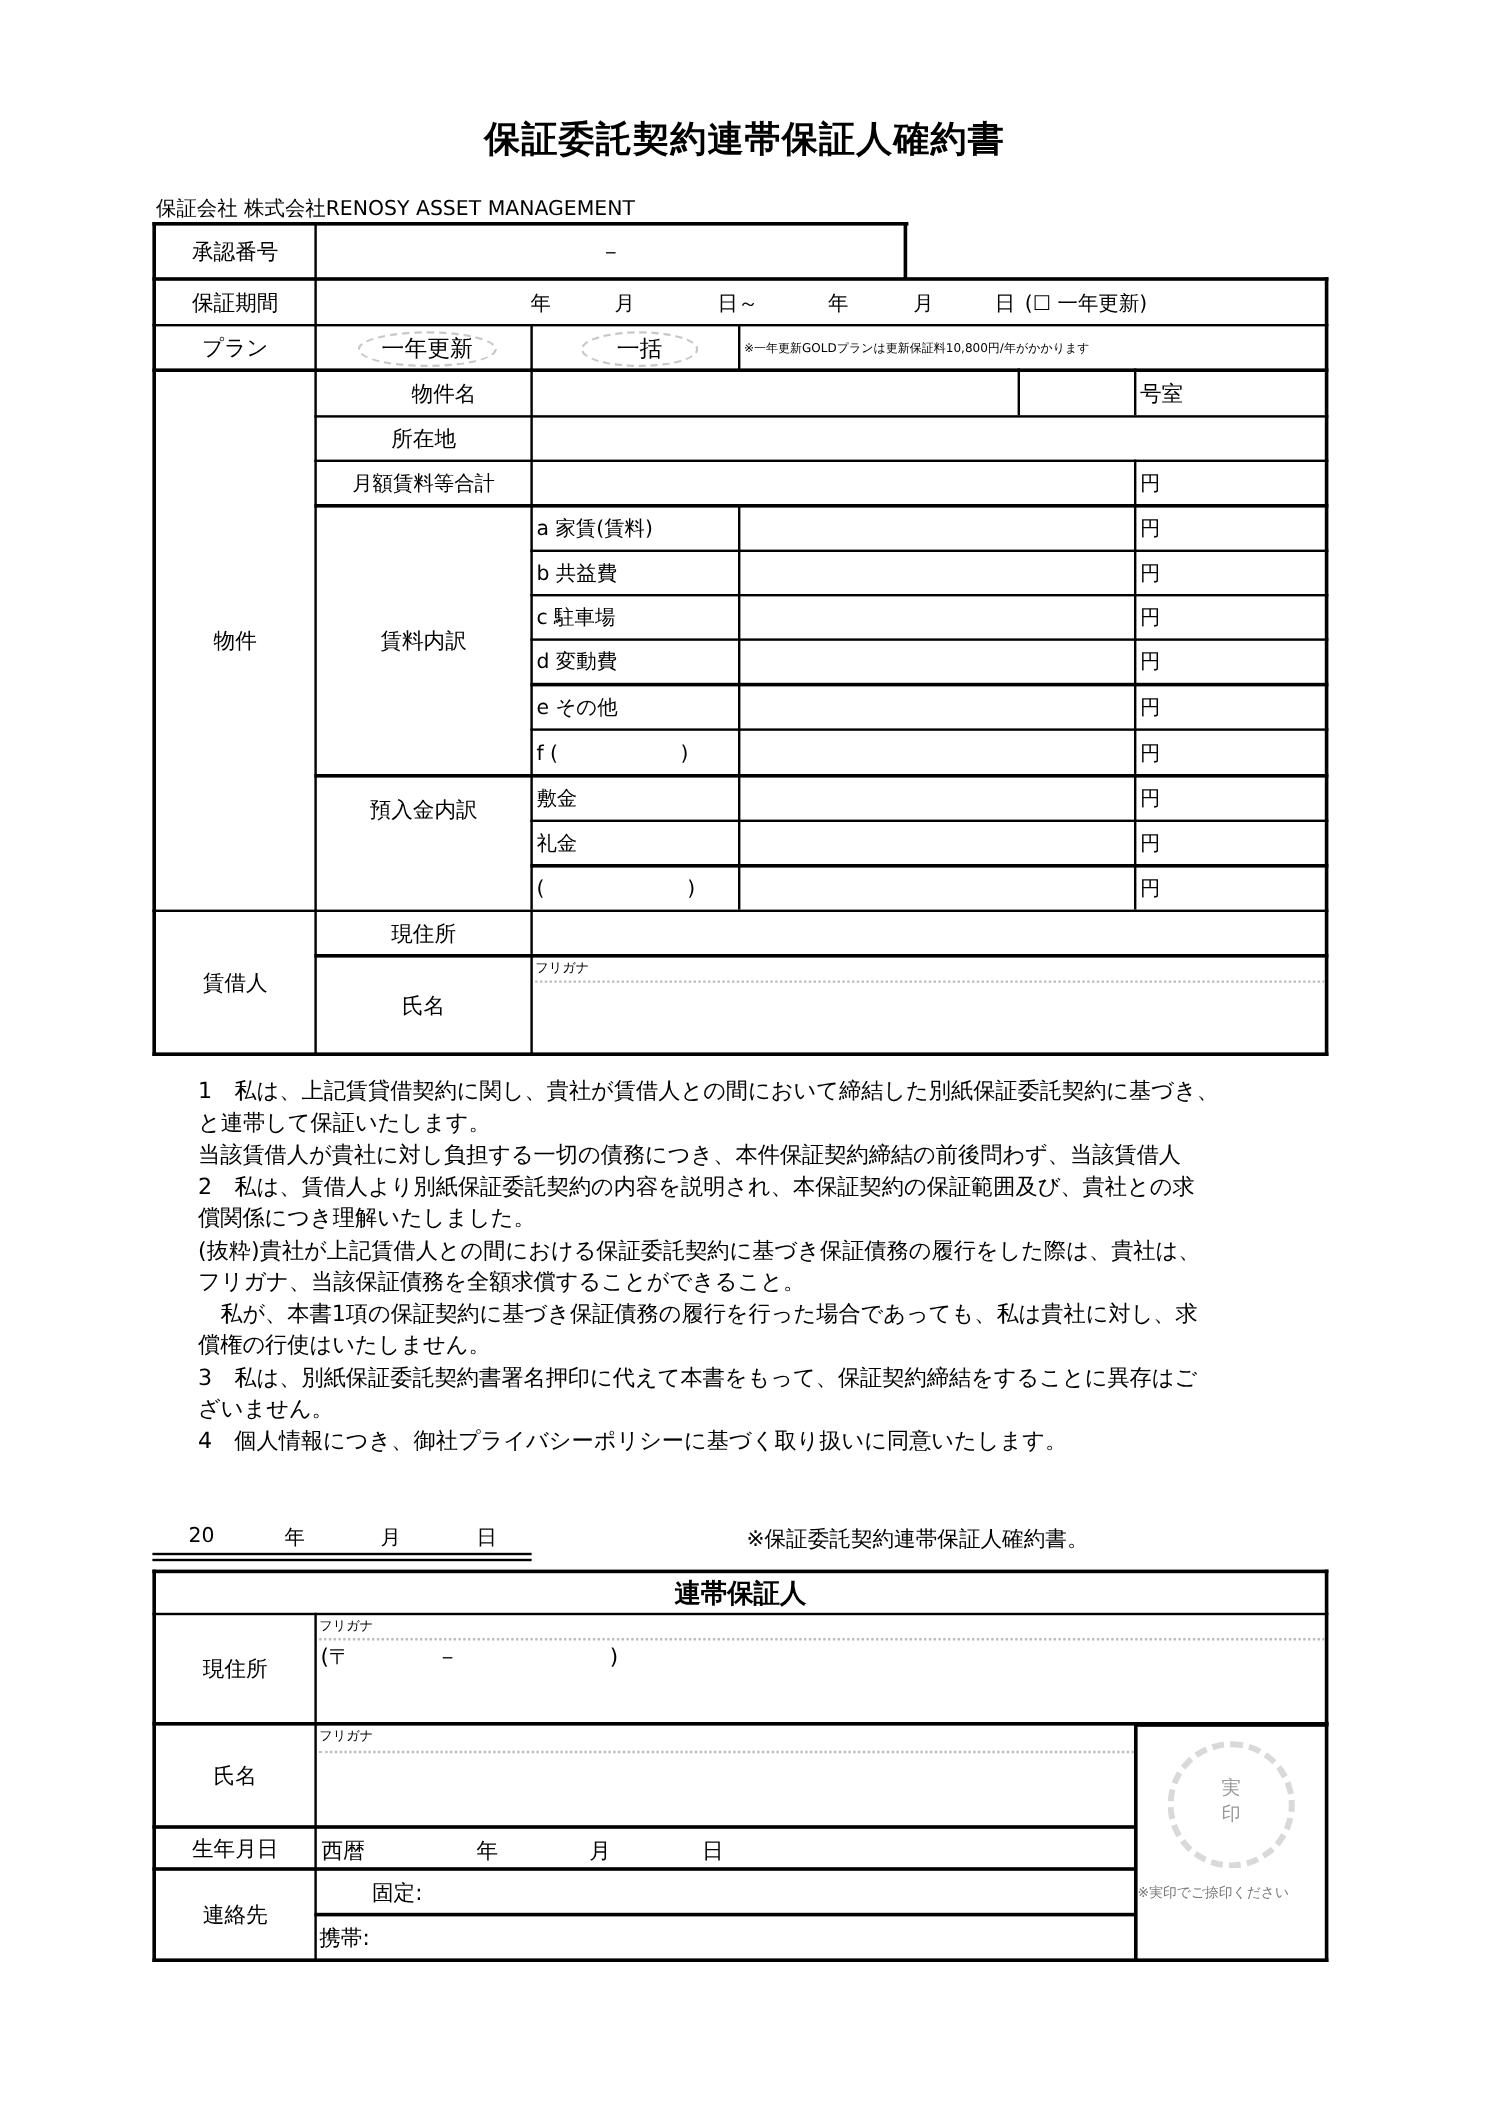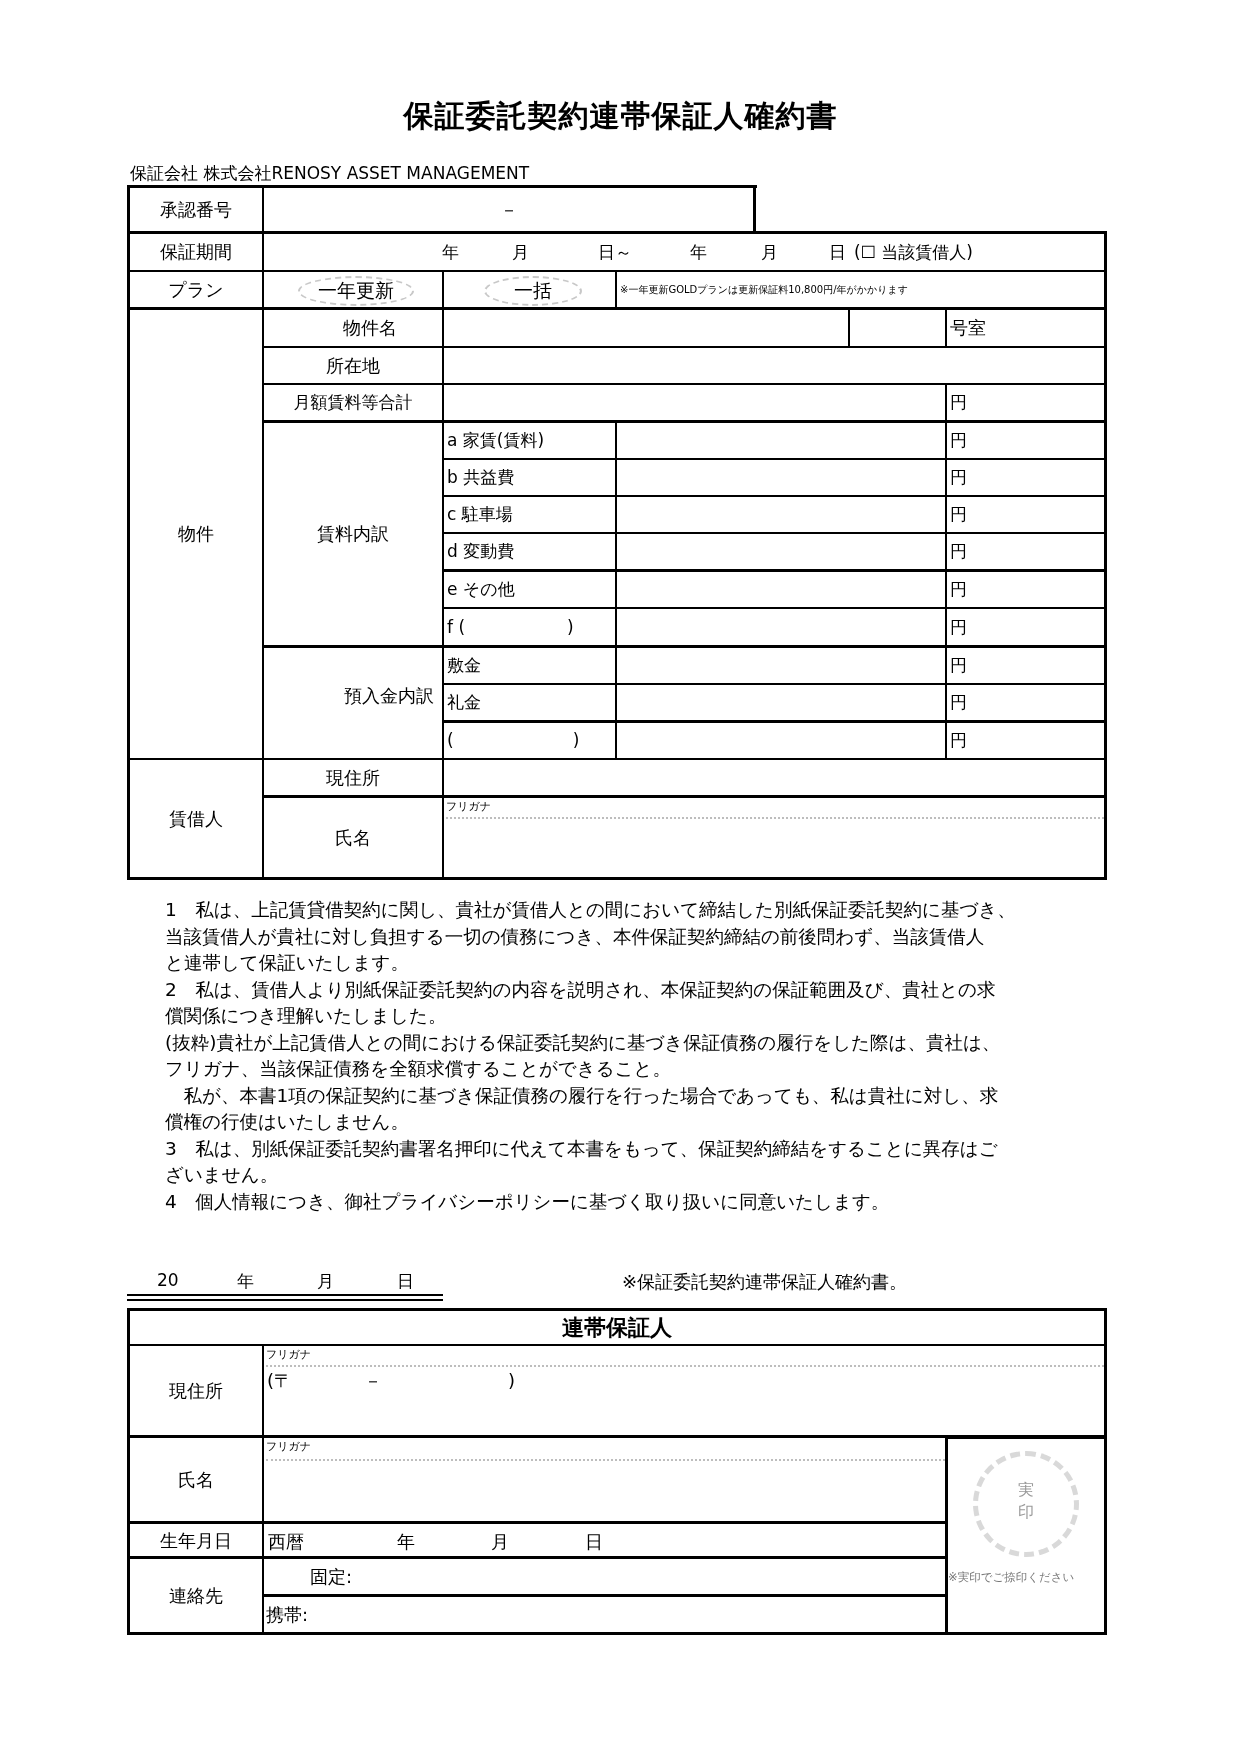--- a/index.html
+++ b/index.html
@@ -38,21 +38,21 @@
 <div class="lbl" style="left:264px;top:188px;width:490px;height:43px;">－</div>
 
 <div class="lbl" style="left:130px;top:234px;width:132px;height:36px;">保証期間</div>
 <div class="abs" style="left:264px;top:234px;width:840px;height:36px;">
   <span class="abs" style="left:178px;top:7px;font-size:17px;">年</span>
   <span class="abs" style="left:248px;top:7px;font-size:17px;">月</span>
   <span class="abs" style="left:334px;top:7px;font-size:17px;">日～</span>
   <span class="abs" style="left:426px;top:7px;font-size:17px;">年</span>
   <span class="abs" style="left:497px;top:7px;font-size:17px;">月</span>
   <span class="abs" style="left:565px;top:7px;font-size:17px;">日</span>
-  <span class="abs" style="left:590px;top:7px;font-size:17px;">(☐ 当該賃借人)</span>
+  <span class="abs" style="left:590px;top:7px;font-size:17px;">(☐ 一年更新)</span>
 </div>
 <div class="hline" style="left:127px;top:270px;width:980px;height:2px;"></div>
 
 <div class="lbl" style="left:130px;top:272px;width:132px;height:36px;">プラン</div>
 <div class="oval" style="left:298px;top:276px;width:112px;height:26px;">一年更新</div>
 <div class="vline" style="left:442px;top:270px;width:2px;height:38px;"></div>
 <div class="oval" style="left:484px;top:276px;width:94px;height:26px;">一括</div>
 <div class="vline" style="left:615px;top:270px;width:2px;height:38px;"></div>
 <div class="lbl-l small" style="left:620px;top:272px;height:36px;">※一年更新GOLDプランは更新保証料10,800円/年がかかります</div>
 <div class="hline" style="left:127px;top:307px;width:980px;height:3px;"></div>
@@ -111,21 +111,21 @@
   <div class="lbl-l" style="left:950px;top:572px;height:35px;">円</div>
 </div>
 <div class="hline" style="left:442px;top:607px;width:665px;height:2px;"></div>
 <div>
   <div class="lbl-l" style="left:447px;top:609px;height:36px;">f (　　　　　　)</div>
   <div class="abs" style="left:617px;top:609px;width:328px;height:36px;"></div>
   <div class="lbl-l" style="left:950px;top:609px;height:36px;">円</div>
 </div>
 <div class="hline" style="left:262px;top:645px;width:845px;height:3px;"></div>
 
-<div class="lbl" style="left:264px;top:648px;width:178px;height:96px;padding-left:36px;">預入金内訳</div>
+<div class="lbl" style="left:264px;top:627px;width:178px;height:96px;">預入金内訳</div>
 <div>
   <div class="lbl-l" style="left:447px;top:648px;height:35px;">敷金</div>
   <div class="abs" style="left:617px;top:648px;width:328px;height:35px;"></div>
   <div class="lbl-l" style="left:950px;top:648px;height:35px;">円</div>
 </div>
 <div class="hline" style="left:442px;top:683px;width:665px;height:2px;"></div>
 <div>
   <div class="lbl-l" style="left:447px;top:685px;height:35px;">礼金</div>
   <div class="abs" style="left:617px;top:685px;width:328px;height:35px;"></div>
   <div class="lbl-l" style="left:950px;top:685px;height:35px;">円</div>
@@ -145,22 +145,22 @@
 <div class="hline" style="left:262px;top:795px;width:845px;height:3px;"></div>
 <div class="lbl" style="left:264px;top:798px;width:178px;height:80px;">氏名</div>
 <div class="furi" style="left:446px;top:799px;">フリガナ</div>
 <div class="abs" style="left:444px;top:798px;width:660px;height:18px;"></div>
 <div class="dotted" style="left:446px;top:817px;width:658px;"></div>
 <div class="abs" style="left:444px;top:820px;width:660px;height:58px;"></div>
 <div class="hline" style="left:127px;top:877px;width:980px;height:3px;"></div>
 
 <div class="para" style="top:897px;">
   <div>1　私は、上記賃貸借契約に関し、貴社が賃借人との間において締結した別紙保証委託契約に基づき、</div>
+  <div>と連帯して保証いたします。</div>
   <div>当該賃借人が貴社に対し負担する一切の債務につき、本件保証契約締結の前後問わず、当該賃借人</div>
-  <div>と連帯して保証いたします。</div>
   <div>2　私は、賃借人より別紙保証委託契約の内容を説明され、本保証契約の保証範囲及び、貴社との求</div>
   <div>償関係につき理解いたしました。</div>
   <div>(抜粋)貴社が上記賃借人との間における保証委託契約に基づき保証債務の履行をした際は、貴社は、</div>
   <div>フリガナ、当該保証債務を全額求償することができること。</div>
   <div>　私が、本書1項の保証契約に基づき保証債務の履行を行った場合であっても、私は貴社に対し、求</div>
   <div>償権の行使はいたしません。</div>
   <div>3　私は、別紙保証委託契約書署名押印に代えて本書をもって、保証契約締結をすることに異存はご</div>
   <div>ざいません。</div>
   <div>4　個人情報につき、御社プライバシーポリシーに基づく取り扱いに同意いたします。</div>
 </div>

